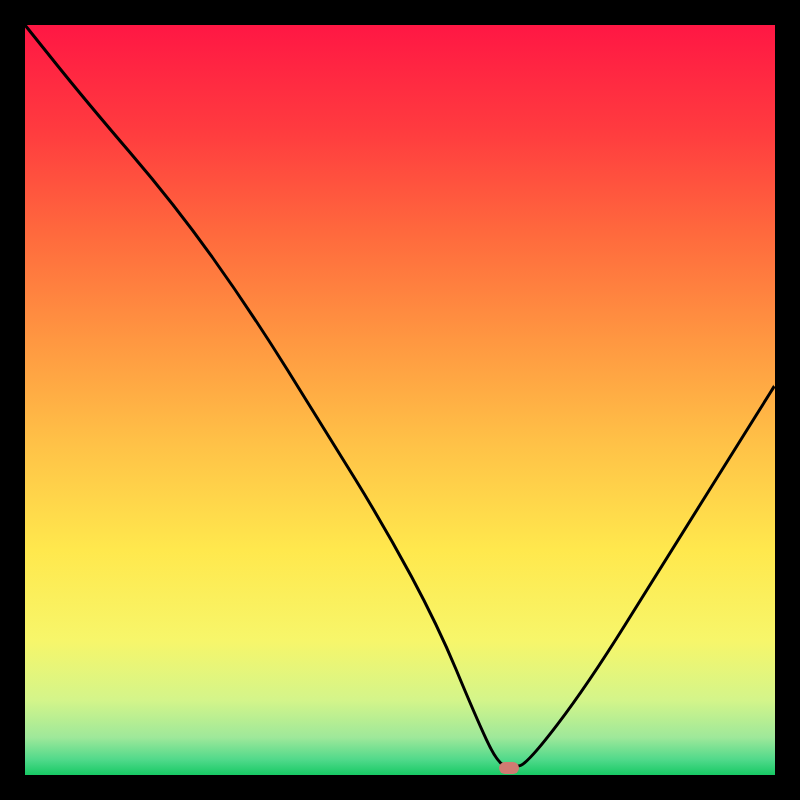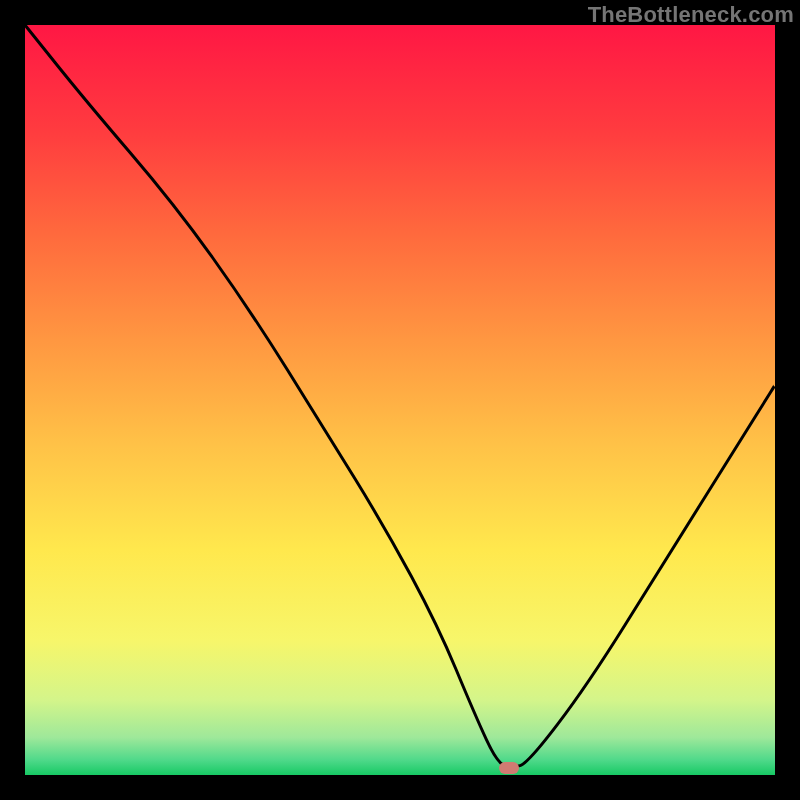--- a/index.html
+++ b/index.html
@@ -80,15 +80,14 @@
     </svg>
 
     <svg class="curve-layer" viewBox="0 0 750 750" preserveAspectRatio="none">
       <path id="curve-path" d="M 0.0 0.0 Q 0.0 0.0 30.0 37.5 Q 60.0 75.0 105.0 127.5 Q 150.0 180.0 187.5 232.5 Q 225.0 285.0 262.5 345.0 Q 300.0 405.0 330.0 453.8 Q 360.0 502.5 386.3 551.3 Q 412.5 600.0 431.3 645.0 Q 450.0 690.0 461.3 714.4 Q 472.5 738.8 480.0 740.6 Q 487.5 742.5 495.0 740.6 Q 502.5 738.8 532.5 699.4 Q 562.5 660.0 600.0 600.0 Q 637.5 540.0 675.0 480.0 Q 712.5 420.0 731.3 390.0 T 750.0 360.0" fill="none" stroke="#000" stroke-width="3"></path>
     </svg>
 
     <div class="marker" id="marker" style="left: 64.5%; top: 99%;"></div>
 
   </div>
 
-  <div class="watermark">TheBottleneck.com</div>
 
 </div>
 
 </body></html>

